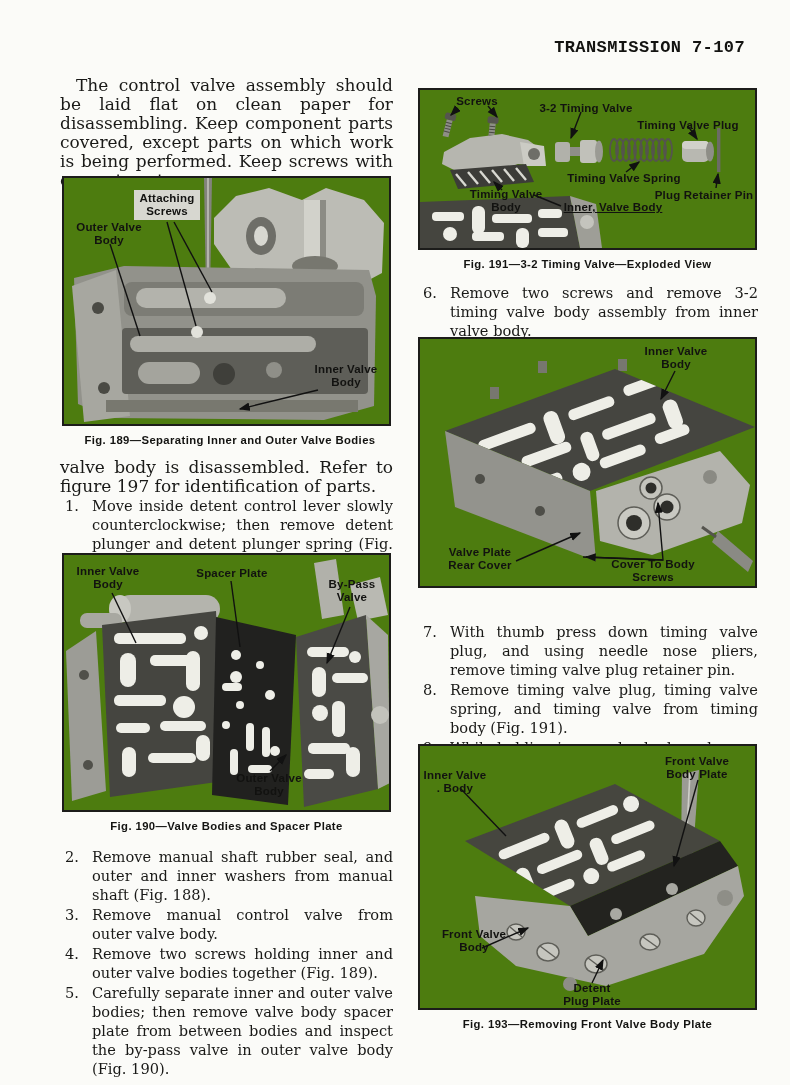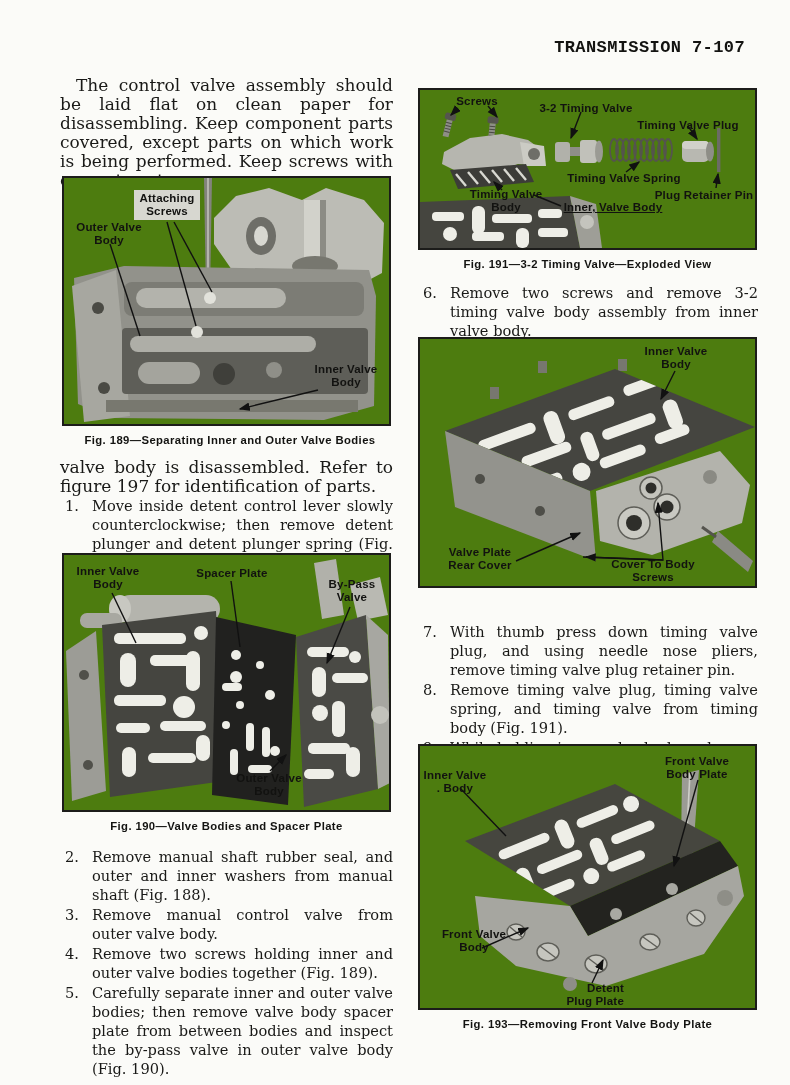--- a/index.html
+++ b/index.html
@@ -448,18 +448,18 @@
         <g stroke="#111" stroke-width="1.4" fill="none">
           <line x1="40" y1="42" x2="86" y2="90"></line>
           <line x1="278" y1="34" x2="254" y2="120" marker-end="url(#a193)"></line>
           <line x1="62" y1="202" x2="108" y2="182" marker-end="url(#a193)"></line>
           <line x1="172" y1="237" x2="183" y2="214" marker-end="url(#a193)"></line>
         </g>
       </svg>
       <div class="lbl" style="left:2px;top:11px;width:66px;margin-top:12px;">Inner Valve . Body</div>
       <div class="lbl" style="left:242px;top:9px;width:70px;">Front Valve Body Plate</div>
       <div class="lbl" style="left:20px;top:182px;width:68px;">Front Valve Body</div>
-      <div class="lbl" style="left:140px;top:236px;width:64px;text-align:right;">Detent Plug Plate</div>
+      <div class="lbl" style="left:140px;top:236px;width:64px;">Detent Plug Plate</div>
     </div>
     <div class="caption">Fig. 193—Removing Front Valve Body Plate</div>
   </div>
 
 </div>
 
 </body></html>

